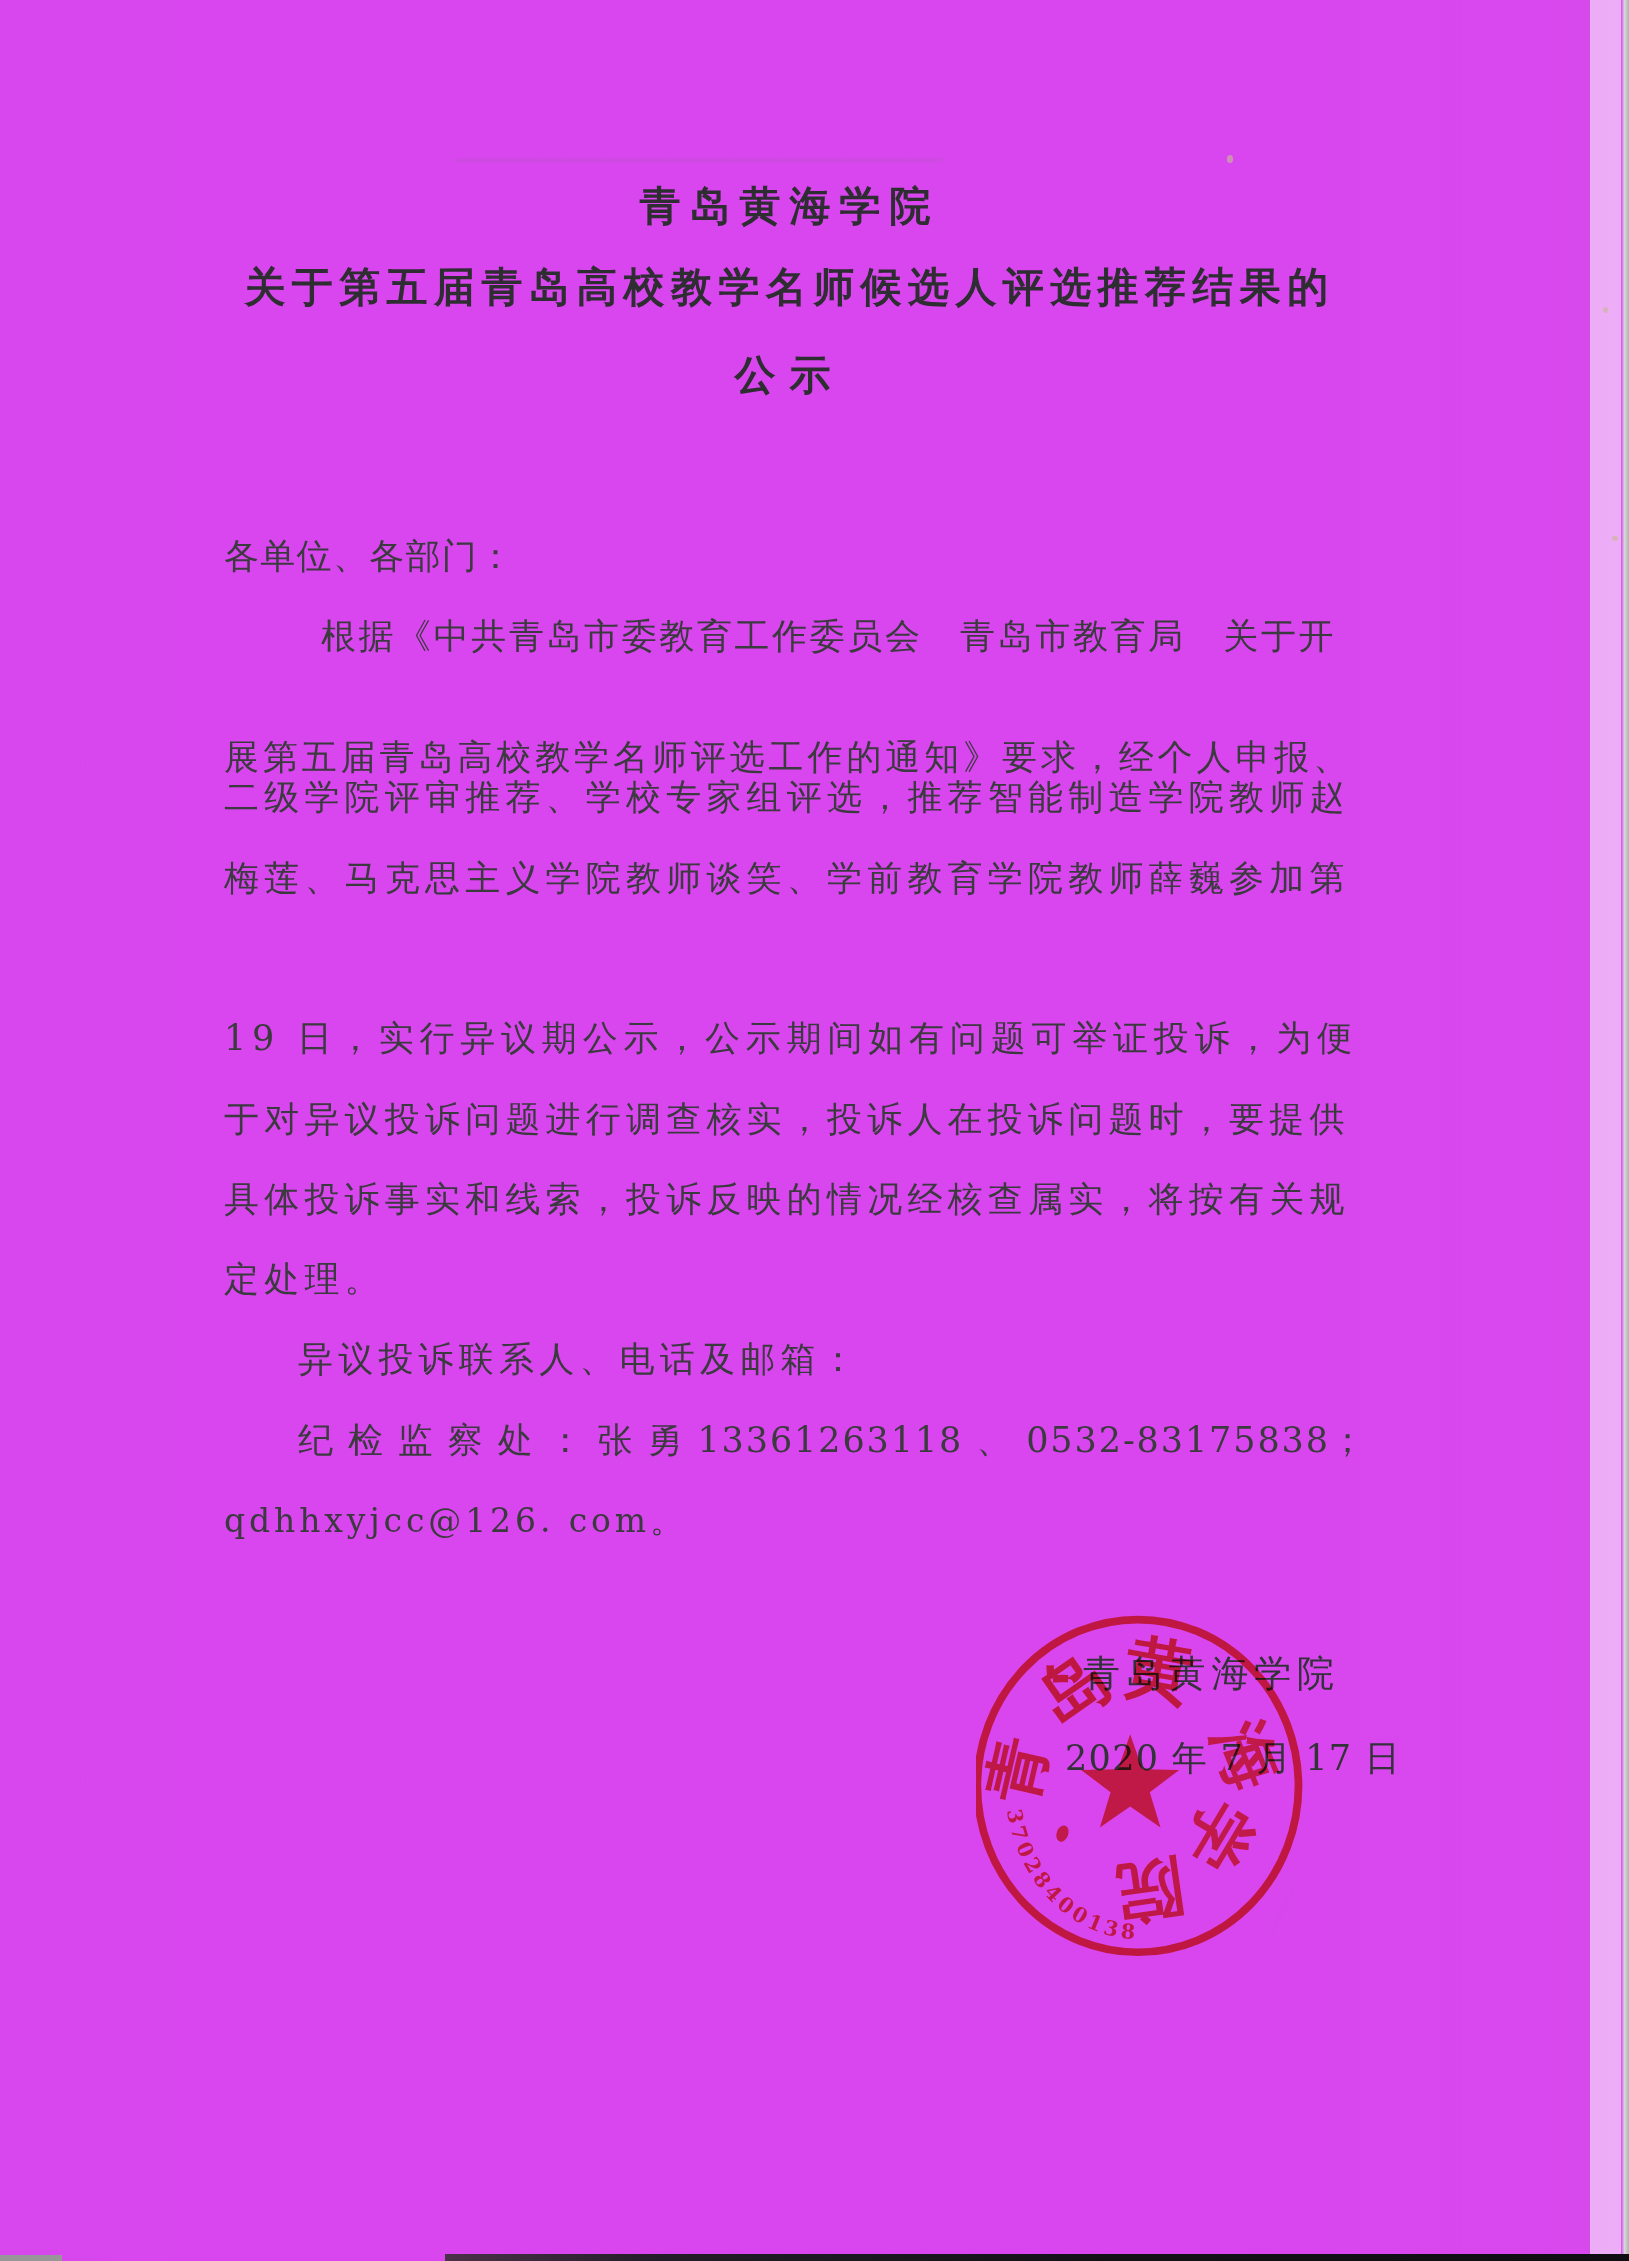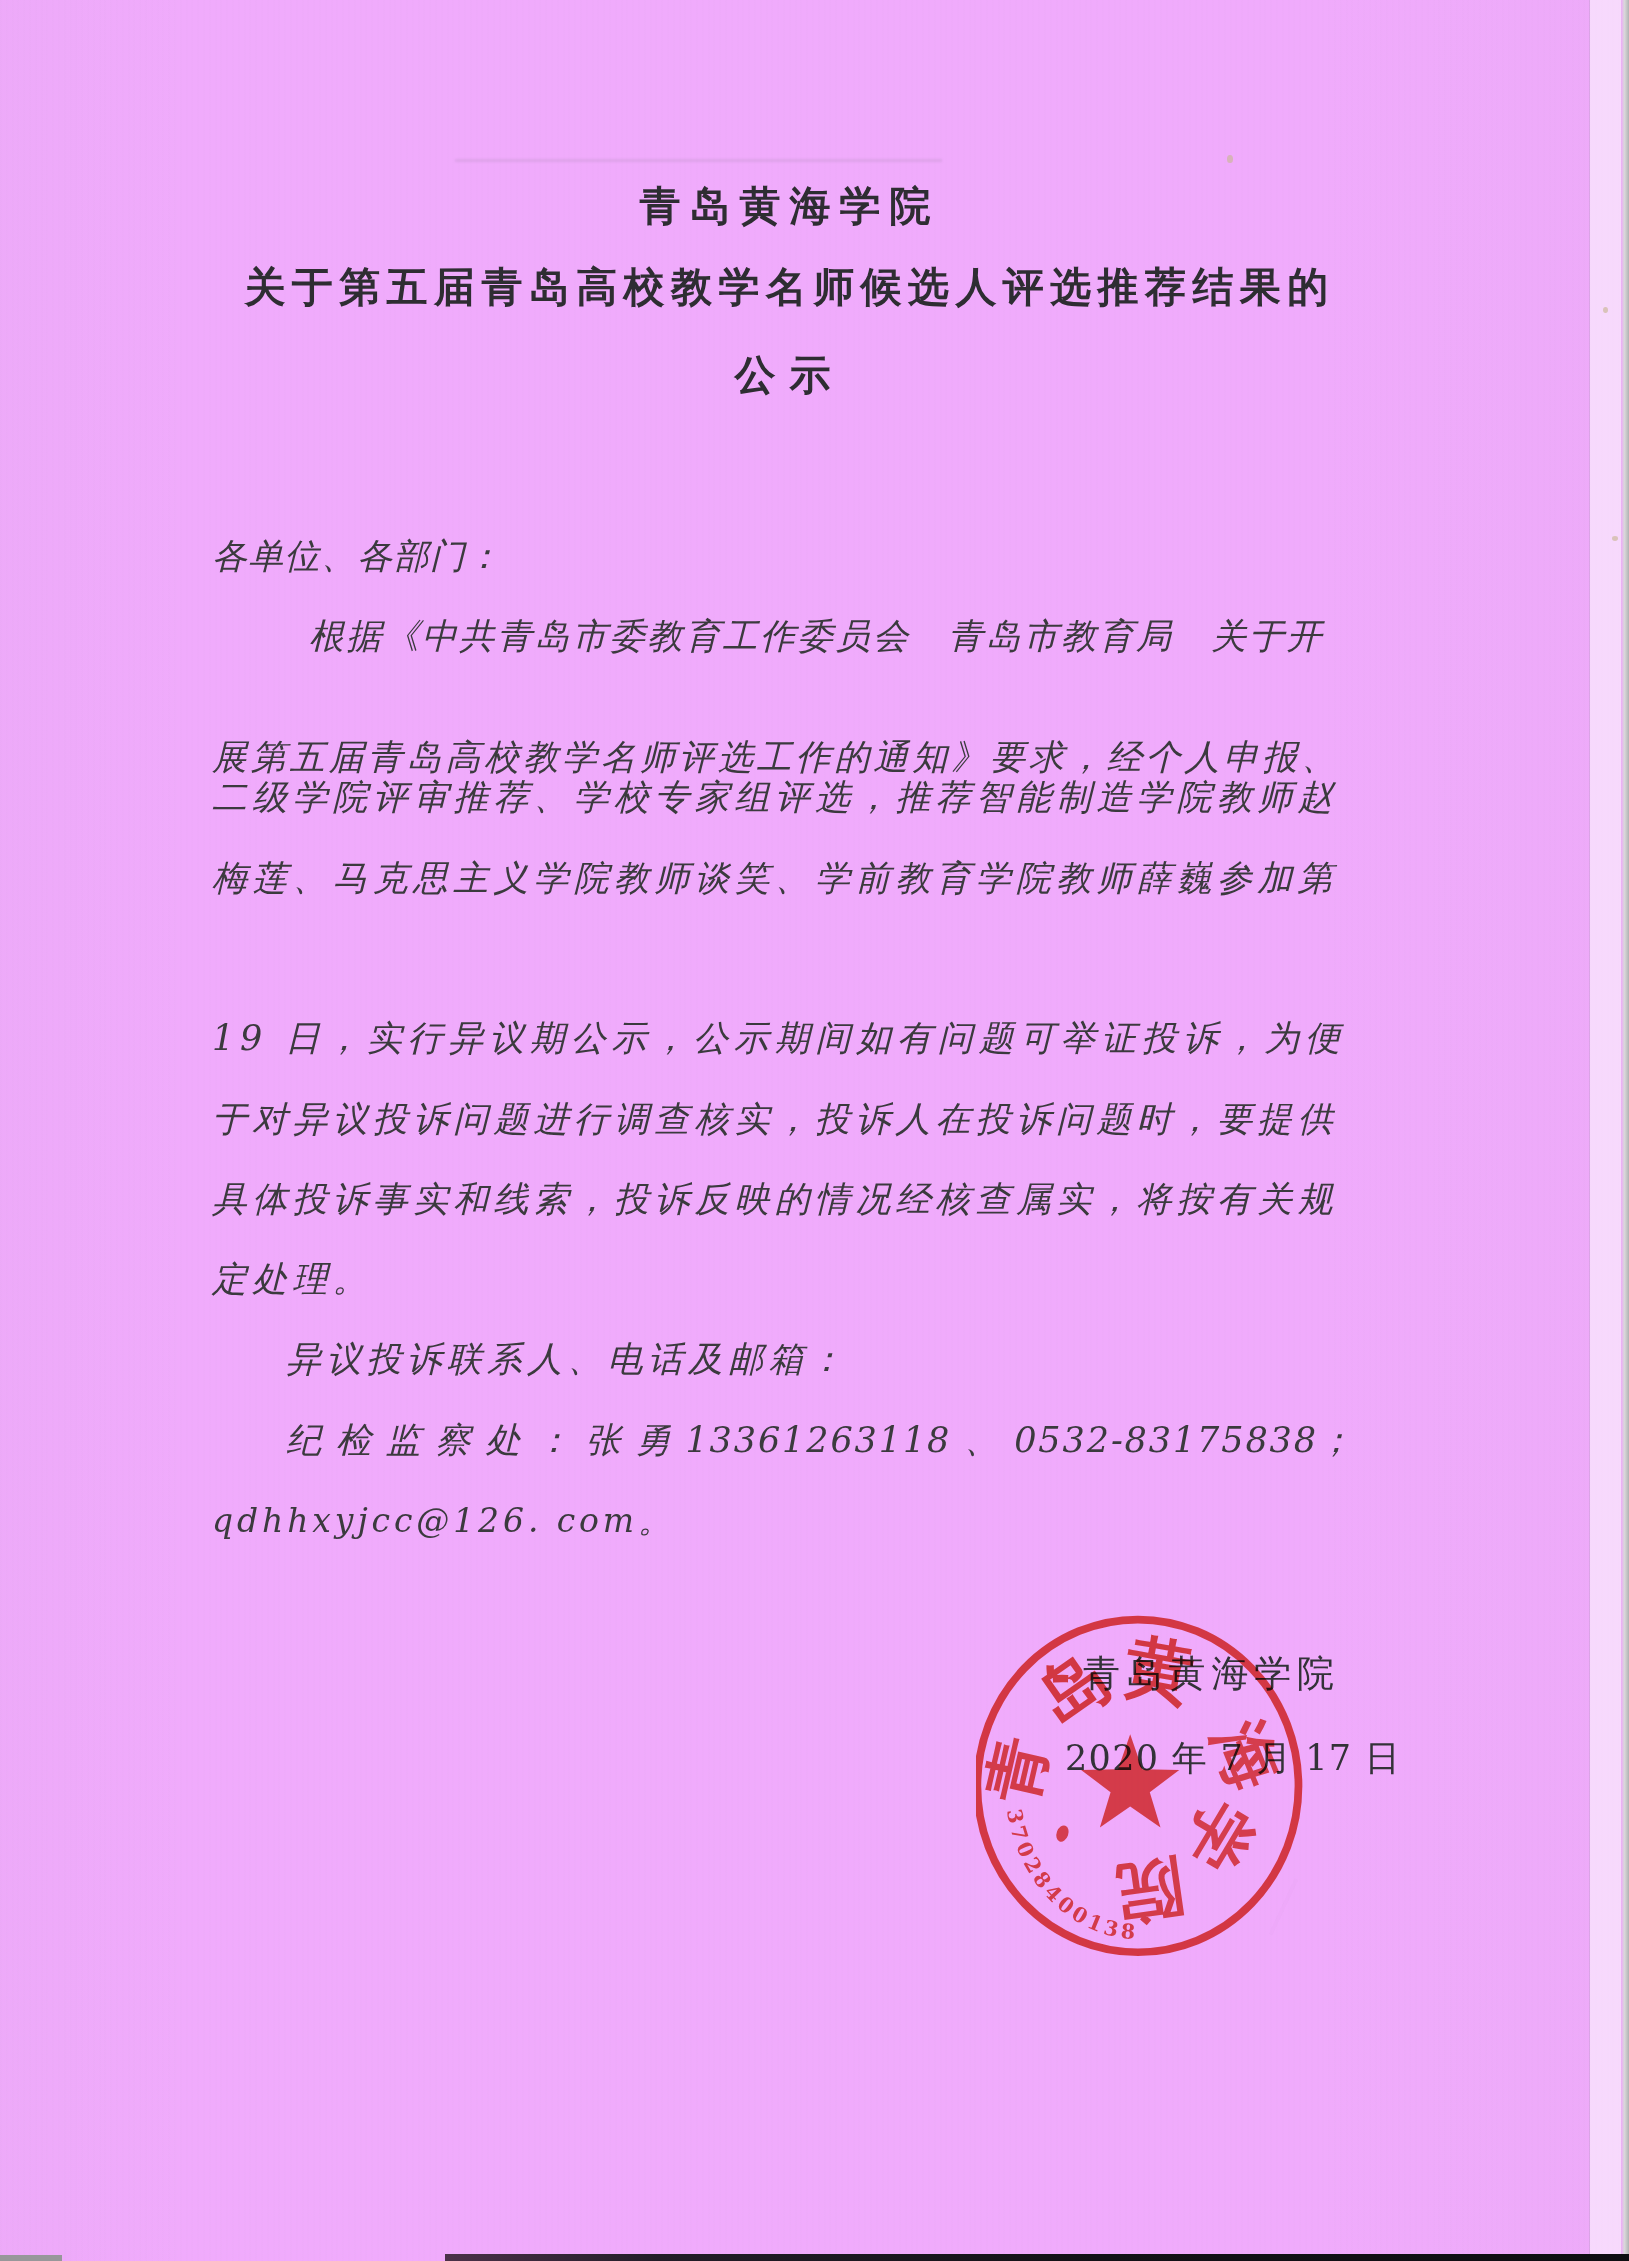--- a/index.html
+++ b/index.html
@@ -1,36 +1,36 @@
 <!DOCTYPE html>
 <html style="font-size:10.3px"><head>
 <meta charset="utf-8">
 <style>
   html,body{margin:0;padding:0;background:#e8e8e8;}
   .page{
     position:relative;
     width:1630px;height:2261px;
-    background:#f0abfc;
+    background:#d946ef;
     overflow:hidden;
     font-family:"DejaVu Serif","Liberation Serif",serif;
     color:#3a393d;
   }
   
   .page::before{
     content:"";position:absolute;inset:0;
     background:
       linear-gradient(to right, rgba(120,120,130,0.025), rgba(255,255,255,0) 12%, rgba(255,255,255,0) 80%, rgba(150,150,160,0.03)),
       repeating-linear-gradient(to right, rgba(130,130,140,0.012) 0 1.9px, rgba(255,255,255,0) 1.9px 5.8px);
     pointer-events:none;
   }
   .titleblock div{position:absolute;left:228px;width:1123px;text-align:center;color:#2e2d32;font-weight:600;line-height:1;}
   .t1{top:186px;font-size:41px;letter-spacing:9px;}
   .t2{top:267px;font-size:41px;letter-spacing:6.4px;}
   .t3{top:355px;font-size:41px;letter-spacing:14px;}
-  .bline{position:absolute;left:212px;width:1135px;font-size:35px;line-height:1.18;white-space:nowrap;color:#3b3a3e;font-style:italic;}
+  .bline{position:absolute;left:224px;width:1135px;font-size:35px;line-height:1.18;white-space:nowrap;color:#3b3a3e;}
   .ind{text-indent:74px;}
   .ls2{letter-spacing:1.3px;}.ls3{letter-spacing:1.9px;}.ls4{letter-spacing:2.6px;text-align:center;}
   .ls5{letter-spacing:3.2px;}.ls6{letter-spacing:3.9px;margin-top:40px;}.ls8{letter-spacing:5.2px;}
   .ls9{letter-spacing:5.8px;}
   .email{font-size:33px;letter-spacing:3.9px;}
   .sig{position:absolute;left:1083px;top:1655px;font-size:37px;letter-spacing:5.8px;line-height:1;color:#333238;}
   .date{position:absolute;left:1037px;top:1741px;font-size:35px;letter-spacing:1.3px;line-height:1;color:#333238;margin-left:28px;}
   .seal{position:absolute;left:976px;top:1615px;width:329px;height:374px;mix-blend-mode:multiply;opacity:0.93;}
   .seal text{font-family:"DejaVu Serif","Liberation Serif",serif;font-weight:700;}
   

